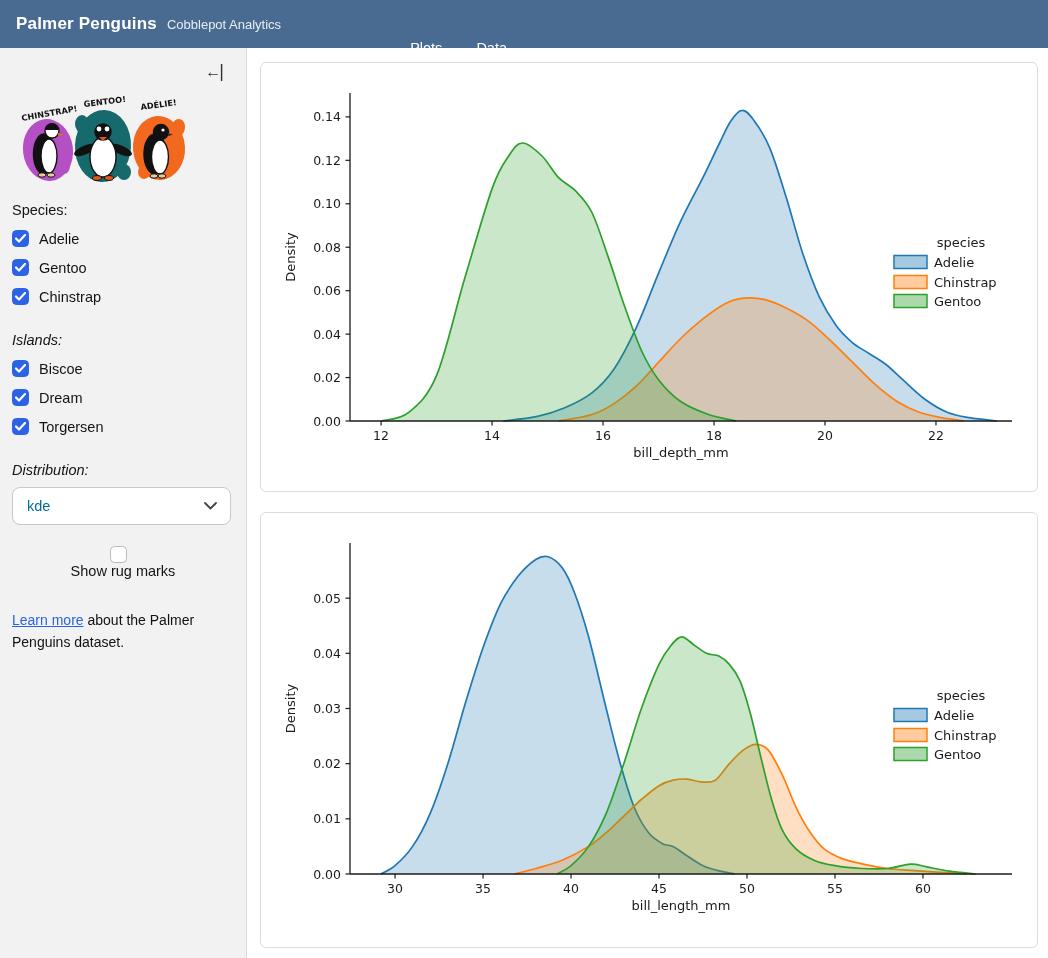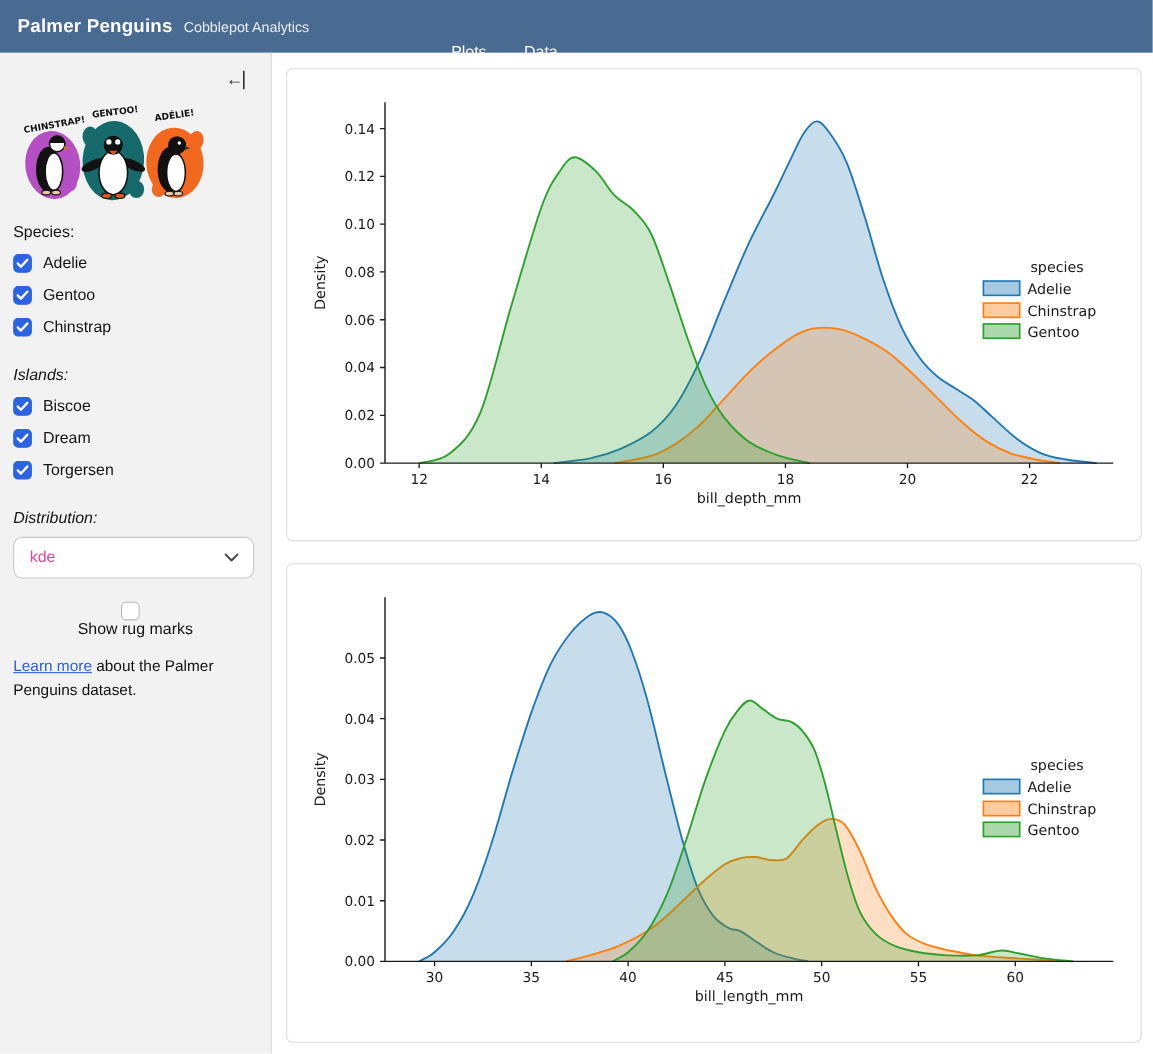--- a/index.html
+++ b/index.html
@@ -26,23 +26,23 @@
   .artwork { margin-top:36px; width:183px; height:112px; }
   .side-label { font-size:14.5px; color:#141414; margin-top:2px; margin-bottom:4px; }
   .cb-row { display:flex; align-items:center; margin-top:12px; cursor:pointer; }
   .cb { width:17px; height:17px; border:1px solid #b9b9b9; border-radius:4.5px; background:#fff; margin-right:10px; display:flex; align-items:center; justify-content:center; flex:none; }
   .cb svg { display:none; }
   .cb.on { background:#2c62e4; border-color:#2c62e4; }
   .cb.on svg { display:block; }
   .cb-label { font-size:14.5px; color:#141414; }
   .group-gap { margin-top:27px;font-style:italic; }
   .select-box { margin-top:9px; height:38px; width:219px; background:#fff; border:1px solid #c9c9c9; border-radius:8px; display:flex; align-items:center; justify-content:space-between; padding:0 13px 0 14px; cursor:pointer; }
-  .select-value { font-size:14.5px; color:#ec4899; }
+  .select-value { font-size:14.5px; color:#0369a1; }
   .rug-row { margin-top:21px;flex-direction:column; }
-  .footer-note { margin-top:15px; font-size:14px; color:#111; line-height:1.55; width:210px; }
+  .footer-note { margin-top:31px; font-size:14px; color:#111; line-height:1.55; width:210px; }
   .footer-note a { color:#2b62e0; text-decoration:underline; cursor:pointer; }
 
   
   .card { border:1px solid #dcdcdc; border-radius:6px; background:#fff; position:relative; width:778px; }
   .card-1 { height:430px; }
   .card-2 { height:436px; }
   .chart-svg { position:absolute; left:0; top:0; }
   text.mpl { font-family:"DejaVu Sans", sans-serif; fill:#1a1a1a; }
 </style>
 </head>

